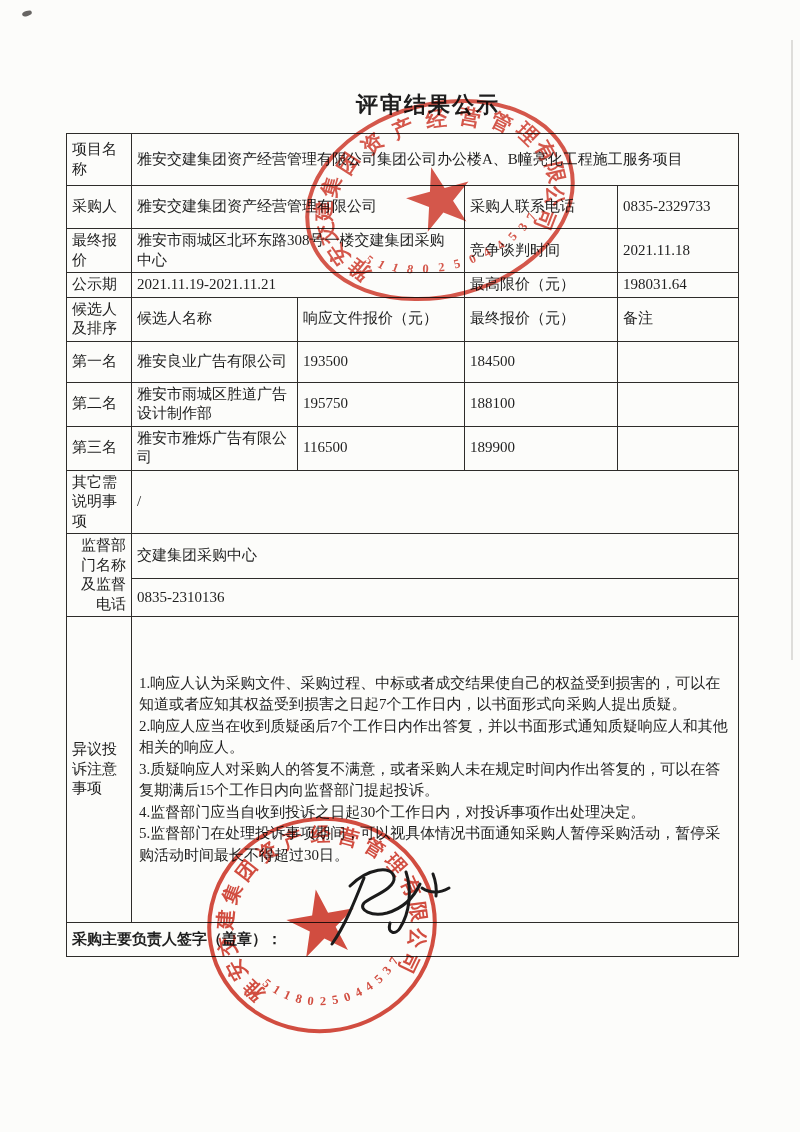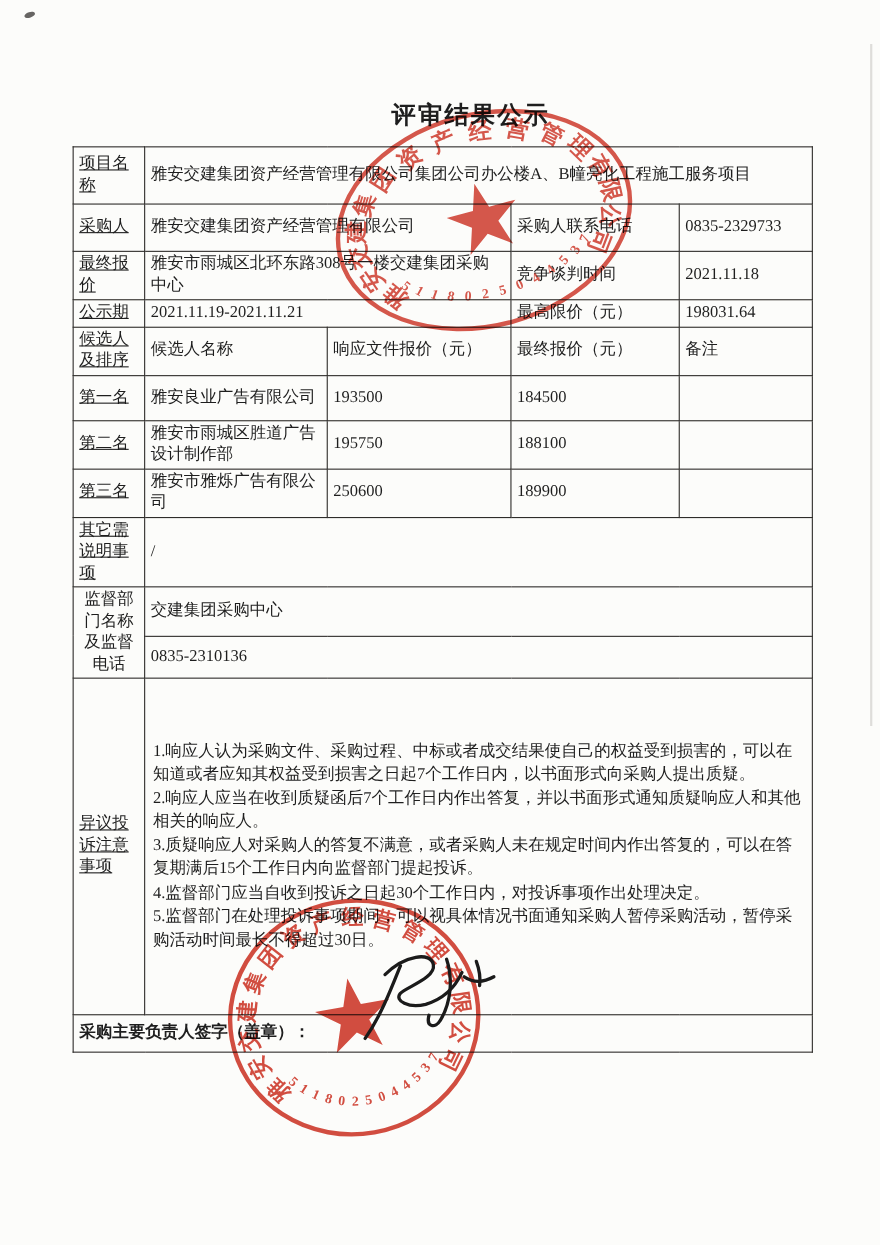--- a/index.html
+++ b/index.html
@@ -16,23 +16,23 @@
   table.doc{
     position:absolute;left:66px;top:133px;width:672px;
     border-collapse:collapse;table-layout:fixed;
   }
   table.doc td{
     border:1.6px solid #2e2c2a;
     font-size:15px;line-height:1.3;
     padding:2px 5px;vertical-align:middle;
     word-break:break-all;
   }
-  td.lab{padding:2px 3px;text-decoration:underline;}
+  td.lab{padding:2px 3px;}
   td.center{text-align:left;}
-  td.vcenter-label{text-align:center;padding:2px 2px;}
+  td.vcenter-label{text-align:right;padding:2px 2px;}
   .notes-wrap{padding:4px 2px;}
   .note{font-size:15px;line-height:21.5px;}
   .sig-cell{font-size:15px;font-weight:bold;}
   
   .speck{position:absolute;left:22px;top:11px;width:10px;height:5px;background:#4c4a48;border-radius:50%;transform:rotate(-18deg);opacity:.85;}
   .edge-line{position:absolute;right:7px;top:40px;width:2px;height:620px;background:#c9c8c4;opacity:.6;}
   .seal-layer{position:absolute;left:0;top:0;width:800px;height:1132px;pointer-events:none;}
   .signature{position:absolute;left:308px;top:852px;pointer-events:none;}
 </style>
 </head>
@@ -91,21 +91,21 @@
   <tr style="height:41px">
     <td class="lab">第二名</td>
     <td>雅安市雨城区胜道广告设计制作部</td>
     <td class="center">195750</td>
     <td class="center">188100</td>
     <td class="center"></td>
   </tr>
   <tr style="height:36px">
     <td class="lab">第三名</td>
     <td>雅安市雅烁广告有限公司</td>
-    <td class="center">250600</td>
+    <td class="center">116500</td>
     <td class="center">189900</td>
     <td class="center"></td>
   </tr>
   <tr style="height:39px">
     <td class="lab">其它需说明事项</td>
     <td colspan="4" class="center">/</td>
   </tr>
   <tr style="height:41px">
     <td class="vcenter-label" rowspan="2">监督部门名称及监督电话</td>
     <td colspan="4" class="center">交建集团采购中心</td>

